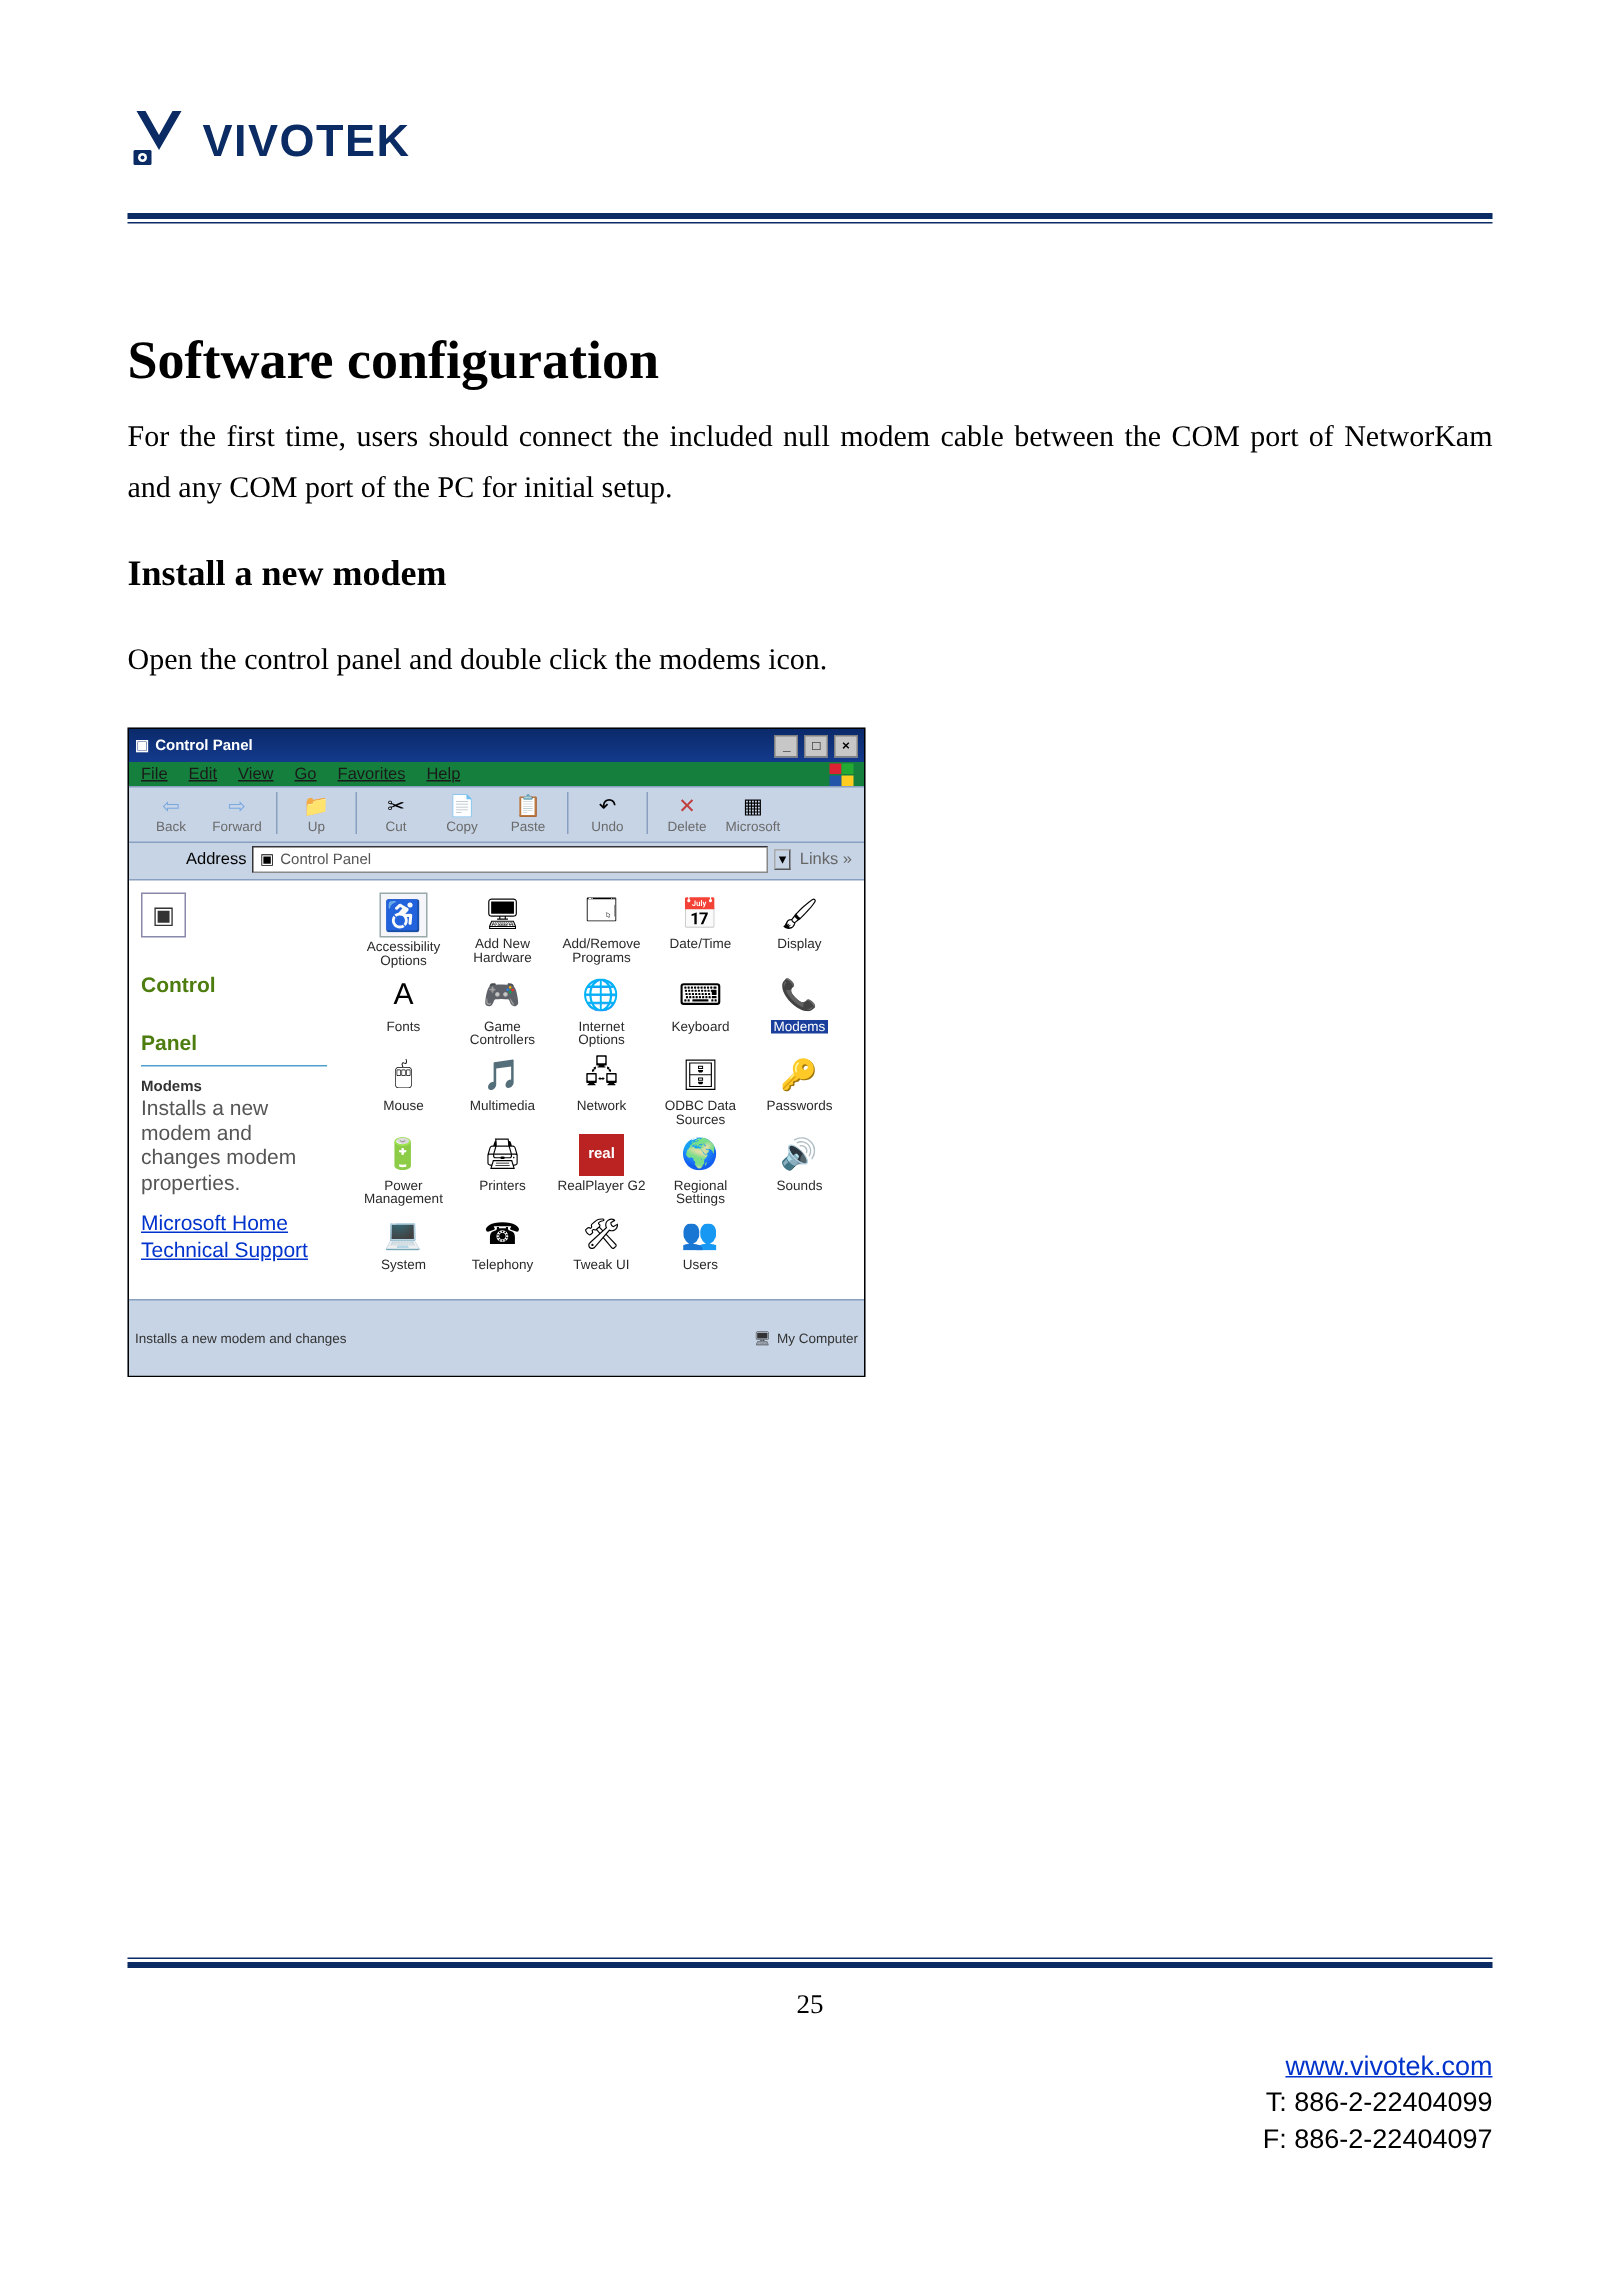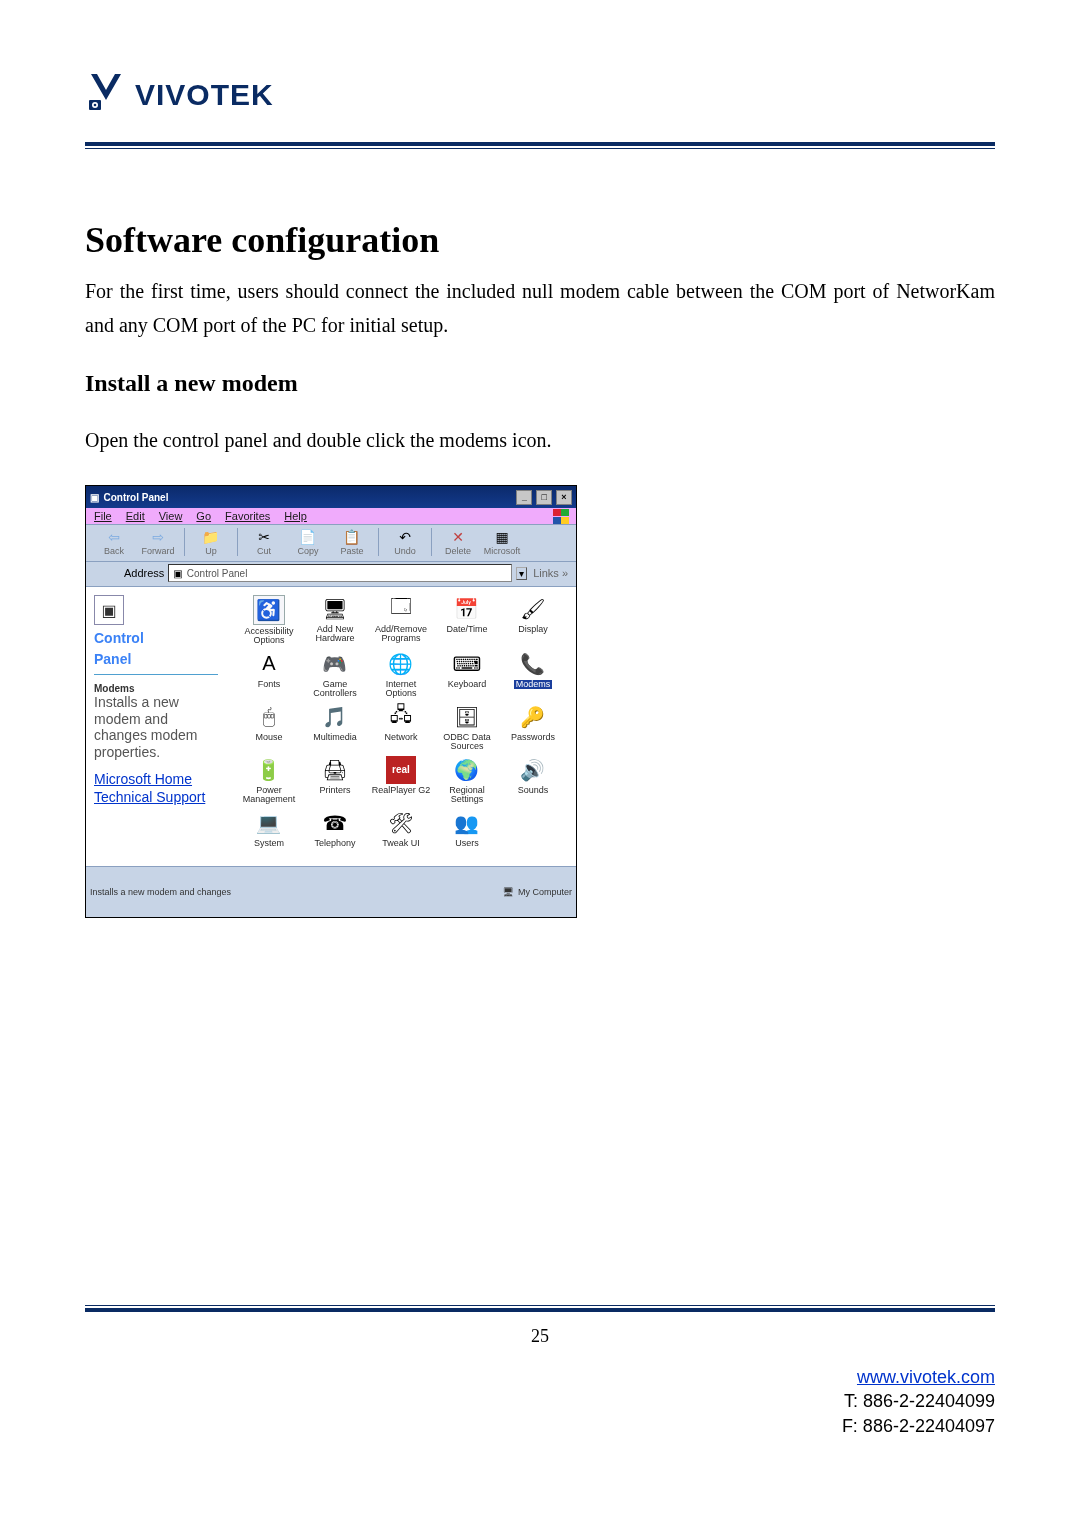--- a/index.html
+++ b/index.html
@@ -79,21 +79,21 @@
     padding: 2px 4px;
     height: 18px;
   }
   .titlebar-left { display:flex; align-items:center; gap:4px; font-weight:700; }
   .titlebar-btns span {
     display:inline-flex; align-items:center; justify-content:center;
     width:14px; height:13px; background:#c7c7c7; color:#000;
     margin-left:1px; font-size:9px; font-weight:700; border:1px solid #808080;
   }
   .menubar {
-    display:flex; gap:10px; padding:2px 6px; background:#f0abfc;
+    display:flex; gap:10px; padding:2px 6px; background:#15803d;
     color:#1a1a1a; font-size:11px; position:relative;
   }
   .menubar > span { padding:0 2px; }
   .menubar > span u { text-decoration: underline; }
   .winlogo {
     position:absolute; right:3px; top:1px; width:18px; height:16px;
     display:flex; flex-wrap:wrap;
   }
   .winlogo i{width:8px;height:7px;}
   .wl1{background:#d23;} .wl2{background:#2a3;} .wl3{background:#25a;} .wl4{background:#fc2;}
@@ -113,21 +113,21 @@
     flex:1; background:#fff; border:1px inset #888; height:16px; display:flex; align-items:center; padding:0 4px; gap:4px;
   }
   .addrtext{font-size:10px; color:#555;}
   .linkslbl{font-size:11px; color:#666; padding:0 2px;}
   .content {
     display:flex; background:#fff; border-top:1px solid #8aa0c0;
   }
   .side {
     width:128px; padding:8px; font-size:10px; color:#333;
   }
-  .side-hdr { font-family: "Trebuchet MS", Tahoma, sans-serif; font-weight:700; color:#3b82f6; font-size:14px; line-height:1.1; margin:6px 0 2px 0;}
+  .side-hdr { font-family: "Trebuchet MS", Tahoma, sans-serif; font-weight:700; color:#4d7c0f; font-size:14px; line-height:1.1; margin:24px 0 2px 0;}
   .side-sep { border-top:1px solid #4fa0d0; margin:6px 0 8px 0; }
   .side-title{font-weight:700; color:#333; font-size:10px;}
   .side-desc{color:#555; font-size:14px; line-height:1.2; margin-bottom:10px;}
   .side-link{color:#0033cc; text-decoration:underline; font-size:14px; display:block; margin:2px 0;}
   .side-ico{width:28px; height:28px; background:#fff; border:1px solid #88a; display:flex; align-items:center; justify-content:center; font-size:16px; margin-bottom:2px;}
 
   .grid {
     flex:1; padding:8px 12px 18px 12px; display:grid; grid-template-columns: repeat(5, 62px); gap:4px 4px;
   }
   .cpitem { display:flex; flex-direction:column; align-items:center; text-align:center; }

